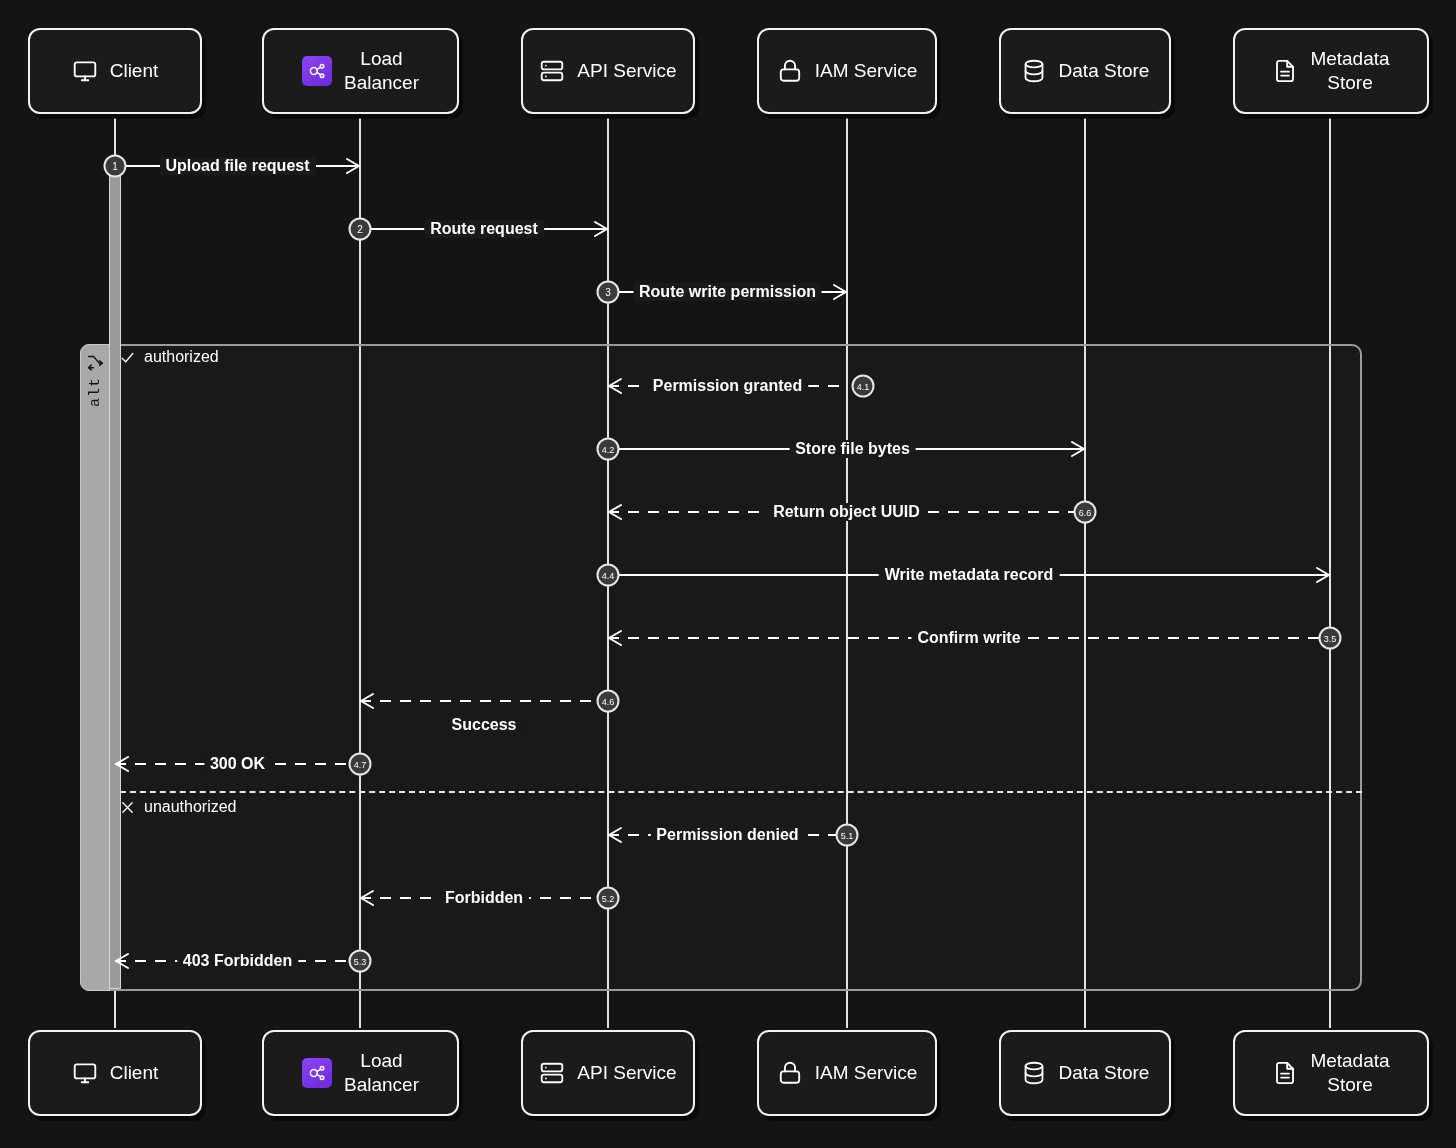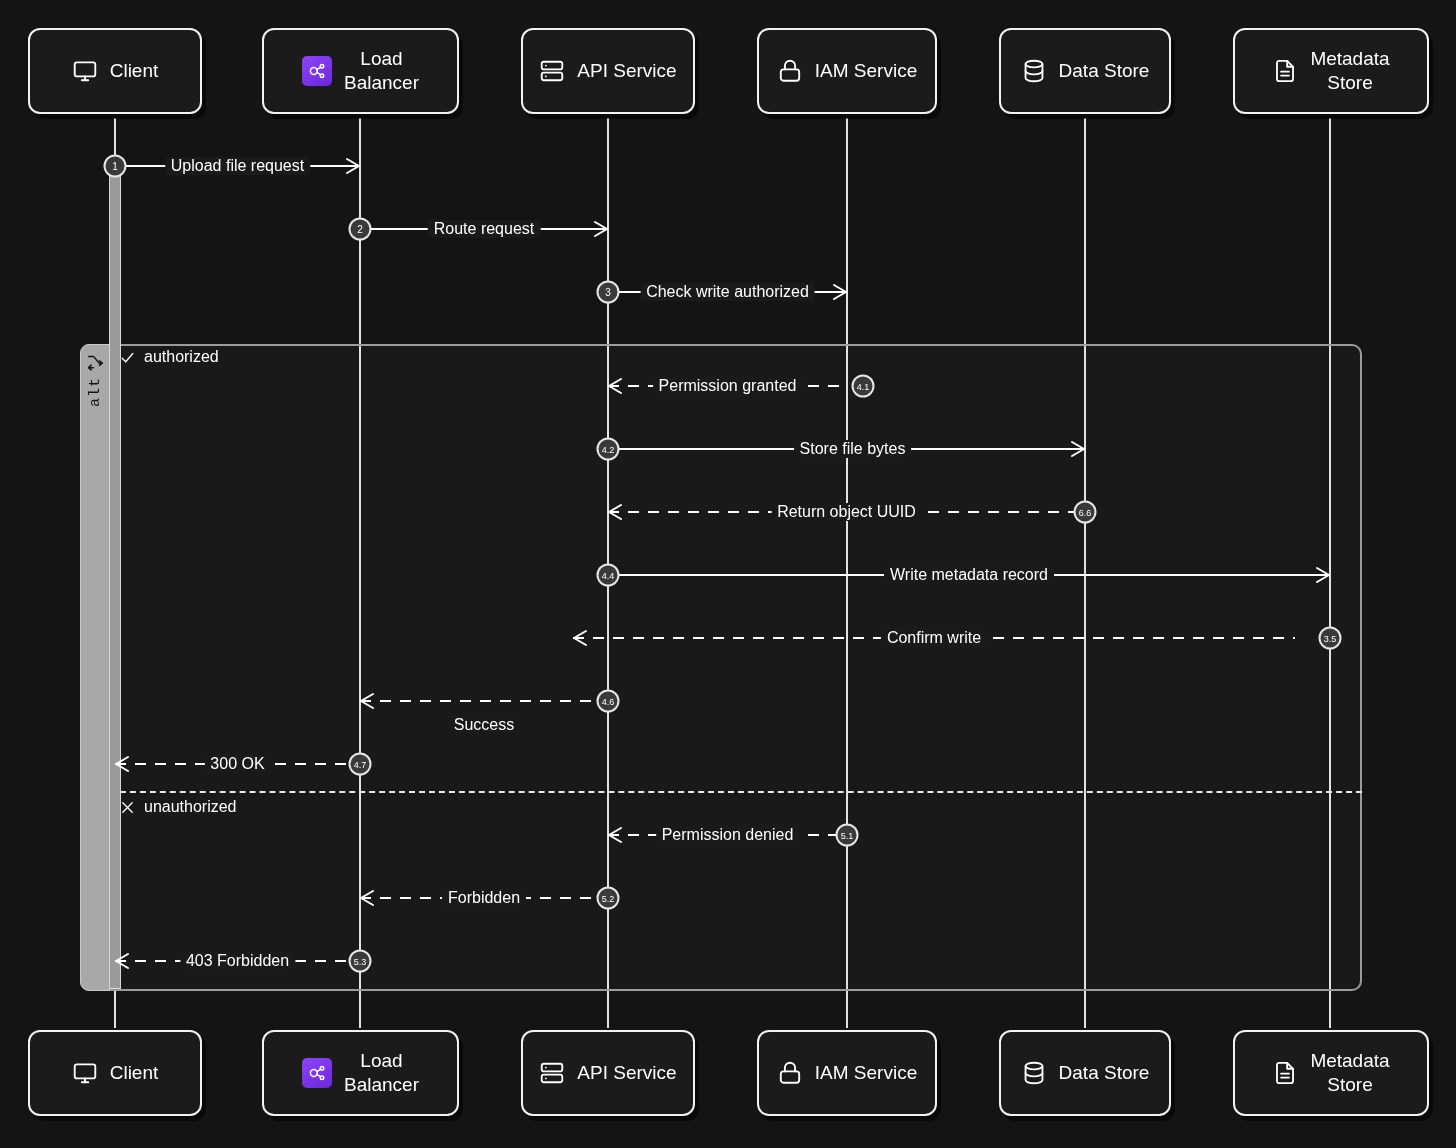--- a/index.html
+++ b/index.html
@@ -34,21 +34,21 @@
         writing-mode:vertical-rl;transform:rotate(180deg);font-family:"Liberation Mono","DejaVu Sans Mono",monospace;}
   .alttab .tabico{width:18px;height:18px;margin-bottom:2px;}
   .alttab .tabico svg{display:block;width:18px;height:18px;}
 
   .branchlabel{position:absolute;display:flex;align-items:center;gap:9px;font-size:16px;color:#fff;}
   .branchlabel .bico{width:15px;height:15px;flex:0 0 auto;}
   .branchlabel .bico svg{display:block;width:15px;height:15px;}
   .altdivider{position:absolute;height:0;border-top:2px dashed #e8e8e8;}
 
   
-  .msg{position:absolute;height:40px;}
+  .msg{position:absolute;height:40px;font-weight:bold;}
   .msg svg{position:absolute;left:0;top:0;overflow:visible;}
   .msgtext{position:absolute;top:50%;transform:translate(-50%,-50%);
            font-size:16px;color:#fff;white-space:nowrap;background:#1a1a1a;padding:0 6px;}
   .seqnum{position:absolute;width:23px;height:23px;border-radius:50%;background:#3a3a3a;
           border:2px solid #e6e6e6;box-sizing:border-box;display:flex;align-items:center;
           justify-content:center;font-size:10px;color:#fff;transform:translate(-50%,-50%);}
   .seqnum.small{font-size:9px;}
 </style>
 </head>
 <body>
@@ -104,21 +104,21 @@
         <path d="M235 13 L247 20 L235 27" fill="none" stroke="#fff" stroke-width="2" stroke-linecap="round" stroke-linejoin="round"></path>
       </svg>
       <span class="msgtext" style="left: 124px;">Route request</span>
     </div>
     <div class="seqnum" style="left: 360px; top: 229px;">2</div>
     <div class="msg" style="left: 608px; top: 272px; width: 239px;">
       <svg width="239" height="40">
         <line x1="0" y1="20" x2="239" y2="20" stroke="#fff" stroke-width="2"></line>
         <path d="M226 13 L238 20 L226 27" fill="none" stroke="#fff" stroke-width="2" stroke-linecap="round" stroke-linejoin="round"></path>
       </svg>
-      <span class="msgtext" style="left: 119.5px;">Check write authorized</span>
+      <span class="msgtext" style="left: 119.5px;">Route write permission</span>
     </div>
     <div class="seqnum" style="left: 608px; top: 292px;">3</div>
     <div class="msg" style="left: 608px; top: 366px; width: 239px;">
       <svg width="239" height="40">
         <line x1="0" y1="20" x2="239" y2="20" stroke="#fff" stroke-width="2" stroke-dasharray="11 9"></line>
         <path d="M13 13 L1 20 L13 27" fill="none" stroke="#fff" stroke-width="2" stroke-linecap="round" stroke-linejoin="round"></path>
       </svg>
       <span class="msgtext" style="left: 119.5px;">Permission granted</span>
     </div>
     <div class="seqnum small" style="left: 847px; top: 386px; margin-left: 16px;">4.1</div>
@@ -139,21 +139,21 @@
     </div>
     <div class="seqnum small" style="left: 1085px; top: 512px;">6.6</div>
     <div class="msg" style="left: 608px; top: 555px; width: 722px;">
       <svg width="722" height="40">
         <line x1="0" y1="20" x2="722" y2="20" stroke="#fff" stroke-width="2"></line>
         <path d="M709 13 L721 20 L709 27" fill="none" stroke="#fff" stroke-width="2" stroke-linecap="round" stroke-linejoin="round"></path>
       </svg>
       <span class="msgtext" style="left: 361px;">Write metadata record</span>
     </div>
     <div class="seqnum small" style="left: 608px; top: 575px;">4.4</div>
-    <div class="msg" style="left: 573px; top: 618px; width: 722px; padding-left: 36px;">
+    <div class="msg" style="left: 608px; top: 618px; width: 722px; padding-left: 36px;">
       <svg width="722" height="40">
         <line x1="0" y1="20" x2="722" y2="20" stroke="#fff" stroke-width="2" stroke-dasharray="11 9"></line>
         <path d="M13 13 L1 20 L13 27" fill="none" stroke="#fff" stroke-width="2" stroke-linecap="round" stroke-linejoin="round"></path>
       </svg>
       <span class="msgtext" style="left: 361px;">Confirm write</span>
     </div>
     <div class="seqnum small" style="left: 1330px; top: 638px;">3.5</div>
     <div class="msg" style="left: 360px; top: 681px; width: 248px;">
       <svg width="248" height="40">
         <line x1="0" y1="20" x2="248" y2="20" stroke="#fff" stroke-width="2" stroke-dasharray="11 9"></line>

